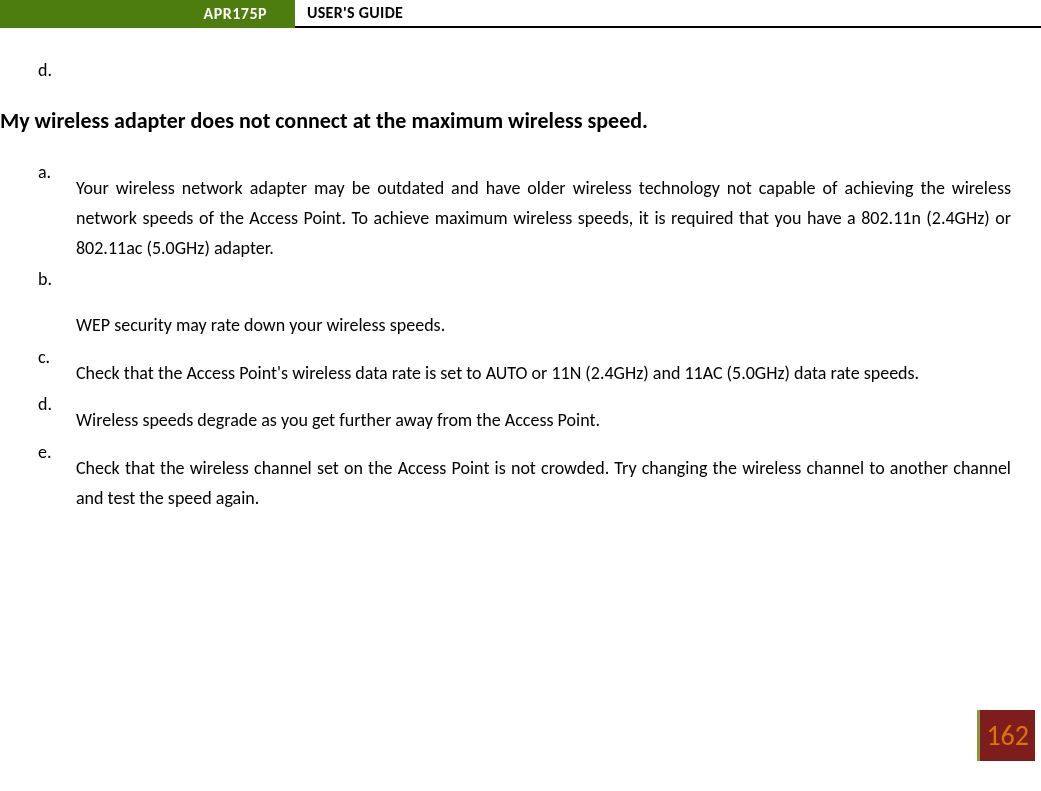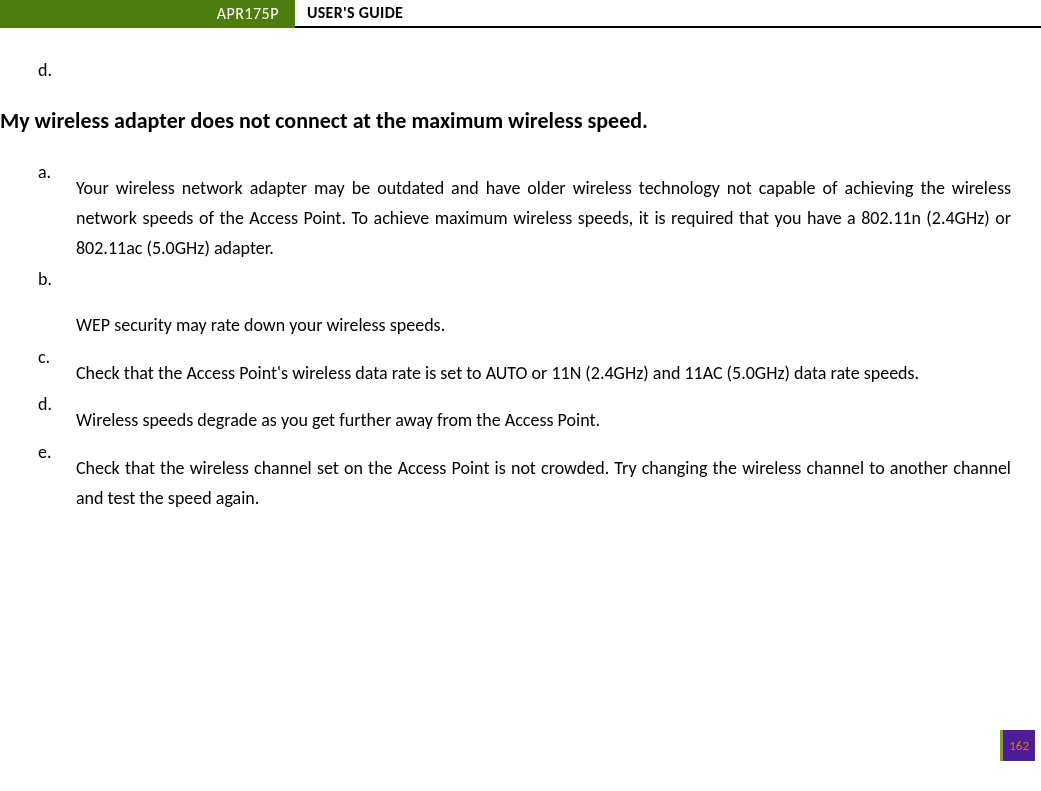--- a/index.html
+++ b/index.html
@@ -11,23 +11,23 @@
       position: relative;
     }
     .header {
       display: flex;
       align-items: stretch;
       height: 28px;
     }
     .header-left {
       background: #4d7c0f;
       color: #fff;
-      font-weight: normal;
+      font-weight: bold;
       font-size: 16px;
-      padding: 4px 16px 4px 0;
+      padding: 4px 28px 4px 0;
       width: 295px;
       text-align: right;
       letter-spacing: 0.5px;
     }
     .header-right {
       border-bottom: 2px solid #000;
       flex: 1;
       font-weight: bold;
       font-size: 16px;
       padding: 3px 0 0 12px;
@@ -60,23 +60,23 @@
       font-size: 18px;
       line-height: 1.65;
       margin-bottom: 2px;
     }
     .list-item .text { flex: 1; margin-top: 16px; }
     .justify { text-align: justify; text-justify: inter-word; }
     .page-num {
       position: absolute;
       right: 6px;
       bottom: 30px;
-      background: #4c1d95;
+      background: #7f1d1d;
       color: #d97706;
-      font-size: 13px;
+      font-size: 28px;
       padding: 8px 6px;
       border-left: 3px solid #8a9a3a;
       font-family: Calibri, Arial, sans-serif;
     }
   </style>
 </head>
 <body>
 
 <div class="header">
   <div class="header-left">APR175P</div>

